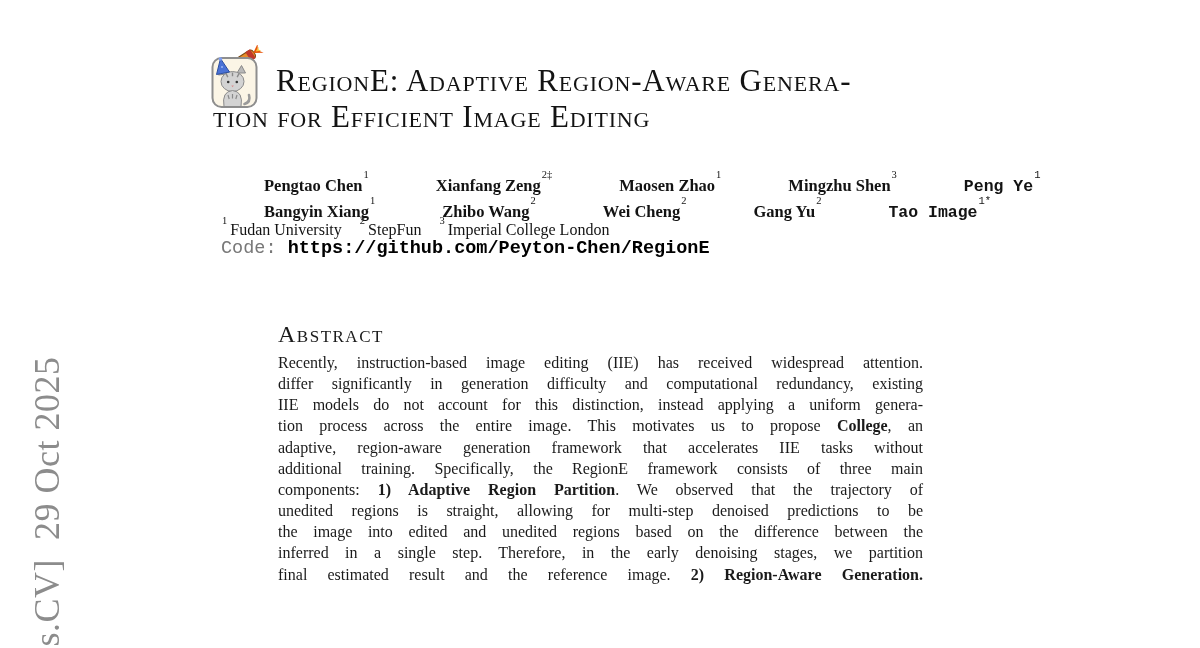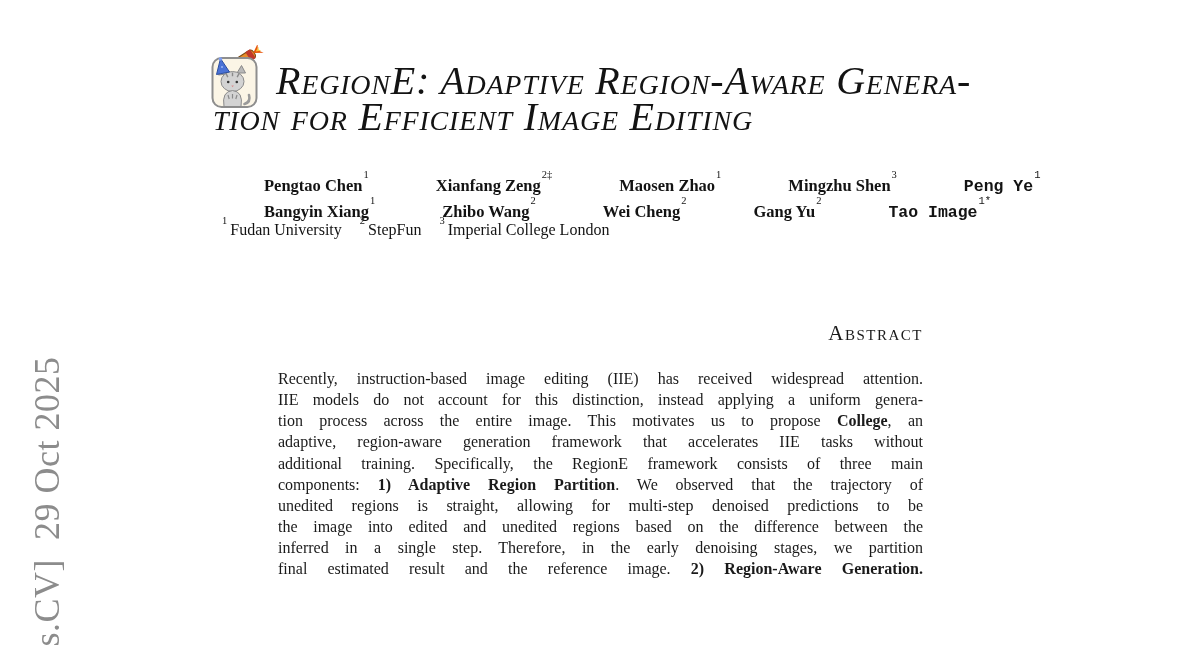--- a/index.html
+++ b/index.html
@@ -35,26 +35,25 @@
     position: absolute;
     left: 211px; top: 45px;
     width: 54px; height: 66px;
   }
 
   
   .title {
     position: absolute;
     left: 213px; top: 63px;
     width: 830px;
-    font-size: 40px;
+    font-size: 31px;
     line-height: 36px;
     font-variant: small-caps;
     letter-spacing: 0.8px;
     color: #131313;
-    font-style: italic;
   }
   .title .line1 { padding-left: 63px; }
 
   
   .authors {
     position: absolute;
     left: 224px; top: 171px;
     width: 760px;
     font-size: 16.5px;
     line-height: 20.5px;
@@ -89,29 +88,29 @@
     white-space: nowrap;
   }
   .code-label { color: #787878; }
   .code-url { color: #000; font-weight: bold; text-decoration: none; }
 
   
   .abs-heading {
     position: absolute;
     left: 278px; top: 321px;
     width: 645px;
-    text-align: right;
-    font-size: 21px;
+    text-align: left;
+    font-size: 24px;
     font-variant: small-caps;
     letter-spacing: 1.5px;
     color: #1a1a1a;
   }
   .abstract {
     position: absolute;
-    left: 278px; top: 368px;
+    left: 278px; top: 352px;
     width: 645px;
     font-size: 16px;
     line-height: 21.15px;
     color: #1a1a1a;
   }
   .abs-line {
     text-align: justify;
     text-align-last: justify;
     white-space: normal;
   }
@@ -164,25 +163,30 @@
     <div class="line2">tion for Efficient Image Editing</div>
   </h1>
 
   <div class="authors">
     <div><span class="author"><b>Pengtao Chen</b><sup>1</sup></span><span class="author"><b>Xianfang Zeng</b><sup>2‡</sup></span><span class="author"><b>Maosen Zhao</b><sup>1</sup></span><span class="author"><b>Mingzhu Shen</b><sup>3</sup></span><span class="author"><b>Peng Ye</b><sup>1</sup></span></div>
     <div><span class="author"><b>Bangyin Xiang</b><sup>1</sup></span><span class="author"><b>Zhibo Wang</b><sup>2</sup></span><span class="author"><b>Wei Cheng</b><sup>2</sup></span><span class="author"><b>Gang Yu</b><sup>2</sup></span><span class="author"><b>Tao Image</b><sup>1*</sup></span></div>
   </div>
 
   <div class="affils"><span class="affil"><sup>1</sup>Fudan University</span><span class="affil"><sup>2</sup>StepFun</span><span class="affil"><sup>3</sup>Imperial College London</span></div>
 
+  <div class="codeline">
+    <span class="code-label">Code:</span>
+    <span> </span><a class="code-url" href="#">https://github.com/Peyton-Chen/RegionE</a>
+  </div>
 
   <div class="abs-heading">Abstract</div>
 
   <div class="abstract">
       <div class="abs-line"><span>Recently, instruction-based image editing (IIE) has received widespread attention.</span></div>
+      <div class="abs-line"><span>differ significantly in generation difficulty and computational redundancy, existing</span></div>
       <div class="abs-line"><span>IIE models do not account for this distinction, instead applying a uniform genera-</span></div>
       <div class="abs-line"><span>tion process across the entire image.  This motivates us to propose </span><span class="bd">College</span><span>, an</span></div>
       <div class="abs-line"><span>adaptive, region-aware generation framework that accelerates IIE tasks without</span></div>
       <div class="abs-line"><span>additional training.  Specifically, the RegionE framework consists of three main</span></div>
       <div class="abs-line"><span>components: </span><span class="bd">1) Adaptive Region Partition</span><span>. We observed that the trajectory of</span></div>
       <div class="abs-line"><span>unedited regions is straight, allowing for multi-step denoised predictions to be</span></div>
       <div class="abs-line"><span>the image into edited and unedited regions based on the difference between the</span></div>
       <div class="abs-line"><span>inferred in a single step.  Therefore, in the early denoising stages, we partition</span></div>
       <div class="abs-line"><span>final estimated result and the reference image.  </span><span class="bd">2) Region-Aware Generation.</span></div>
     </div>

